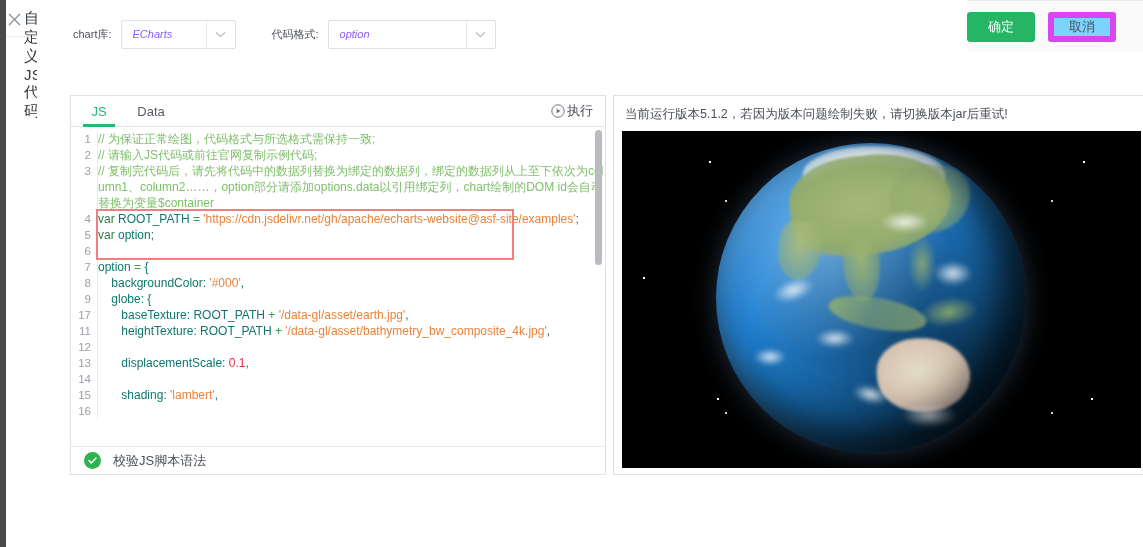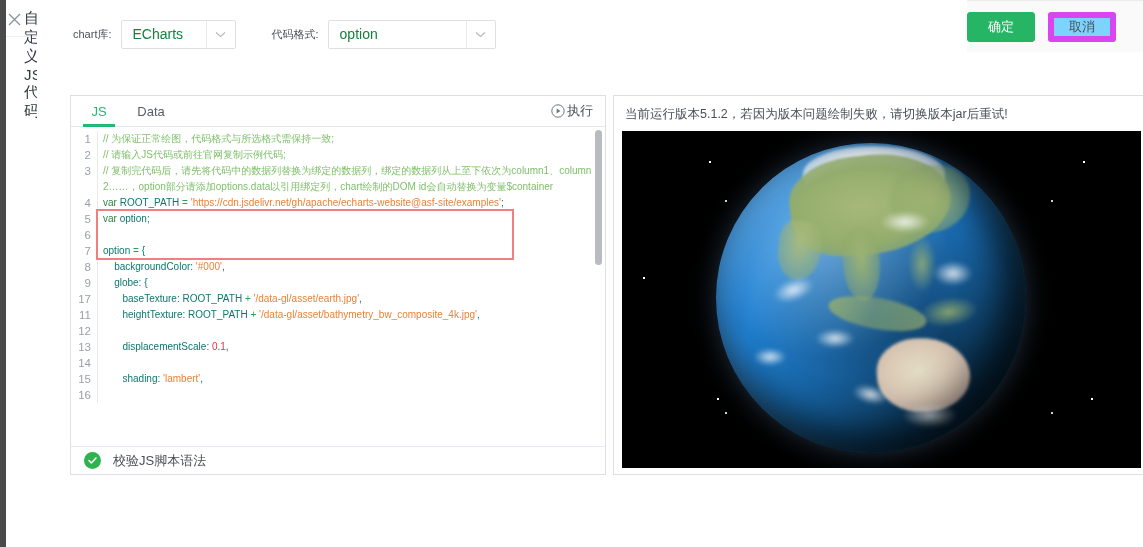--- a/index.html
+++ b/index.html
@@ -75,25 +75,26 @@
   .select {
     position: relative;
     height: 29px;
     border: 1px solid #dcdfe4;
     background: #fff;
     border-radius: 2px;
     display: flex; align-items: center;
     cursor: pointer;
   }
   .select .value {
-    font-size: 14px;
-    color: #15803d;
+    font-size: 11px;
+    color: #8b5cf6;
     padding: 0 8px 0 11px;
     white-space: nowrap;
     overflow: hidden;
+    font-style: italic;
   }
   .select .arrowbox {
     width: 29px;
     height: 27px;
     border-left: 1px solid #e6e9ed;
     display: flex; align-items: center; justify-content: center;
     margin-left: auto;
   }
   .select .arrowbox svg { display: block; }
   .select-lib { width: 115px; }
@@ -173,25 +174,24 @@
     flex: 0 0 26px;
     text-align: right;
     padding-right: 6px;
     color: #9aa0a8;
     font-family: "Liberation Sans", sans-serif;
     font-size: 11.5px;
     user-select: none;
   }
   .code-text {
     flex: 1 1 auto;
-    padding-left: 5px;
     white-space: pre-wrap;
     word-break: break-all;
     font-family: "Liberation Sans", "DejaVu Sans", sans-serif;
-    font-size: 10px;
+    font-size: 12px;
     color: #3b4148;
     border-left: 1px solid #e8eaec;
   }
   .cmt { color: #7fbf6a; }
   .kw  { color: #2f7f3f; }
   .str { color: #e8833a; }
   .num { color: #e0304a; }
   .op  { color: #2f9e4f; }
   .plain { color: #0f766e; }
 

